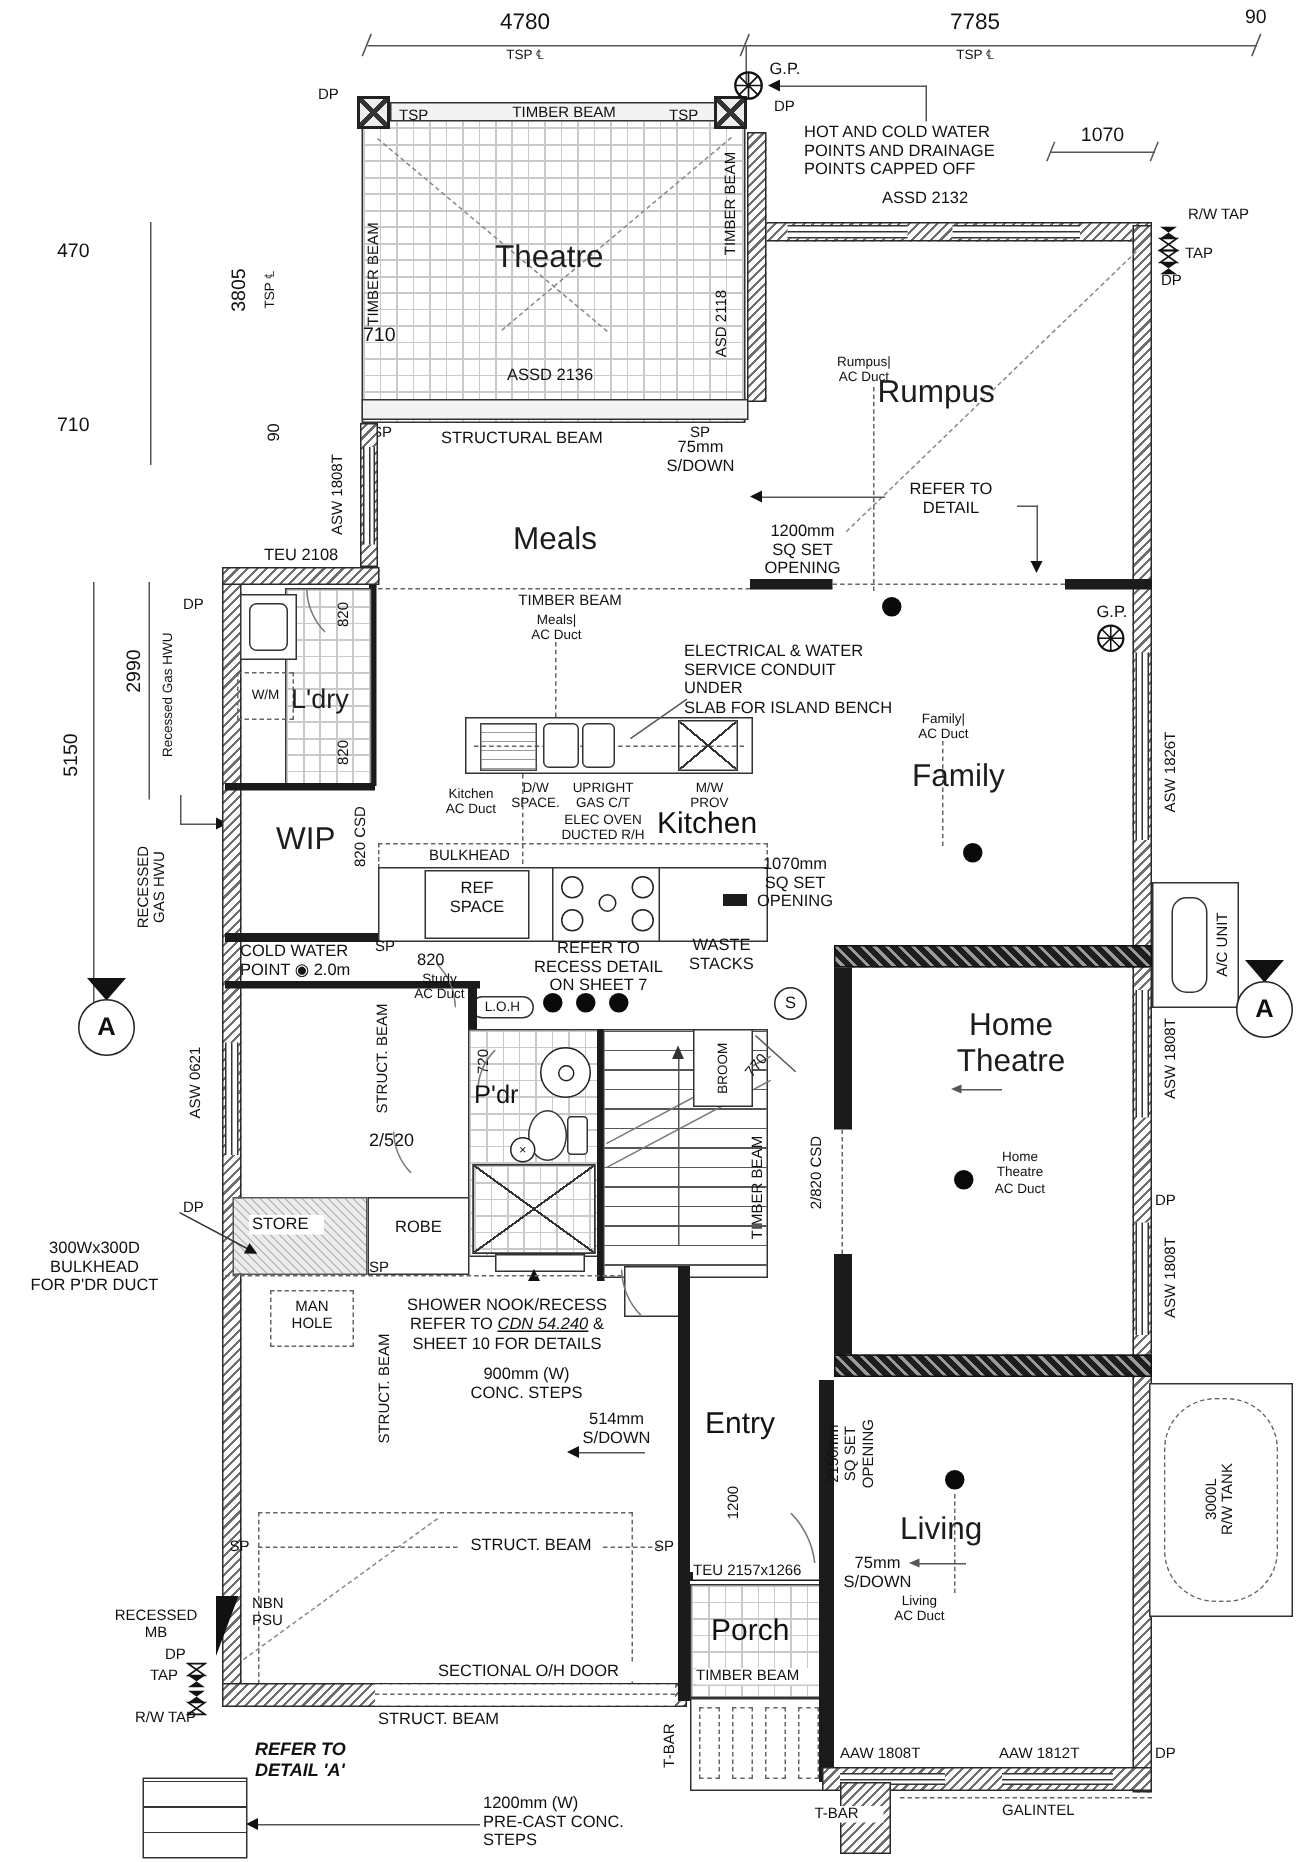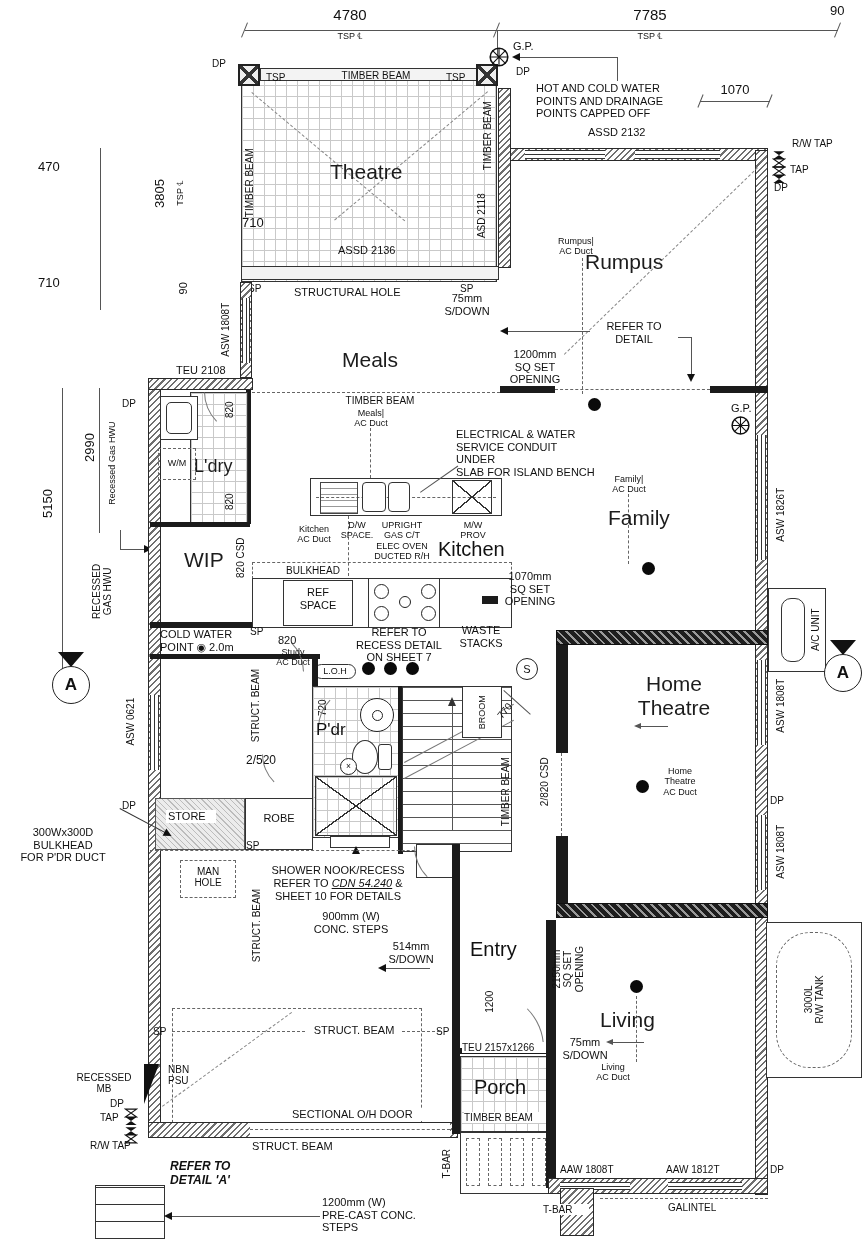--- a/index.html
+++ b/index.html
@@ -94,21 +94,21 @@
   <svg style="position:absolute;left:488px;top:46px" width="22" height="22" viewBox="0 0 20 20">
       <circle cx="10" cy="10" r="8" fill="none" stroke="#111" stroke-width="1.4"></circle>
       <path d="M10 2V18M2 10H18M4 4L16 16M16 4L4 16" stroke="#111" stroke-width="1" fill="none"></path>
     </svg>
   <div class="L f11" style="left:513px;top:40px;width:32px">G.P.</div>
   <div class="L room" style="left:330px;top:160px;width:110px">Theatre</div>
   <div class="L f13" style="left:242px;top:216px;width:40px">710</div>
   <div class="L f11" style="left:338px;top:244px;width:74px">ASSD 2136</div>
   <div class="beam" style="left:241px;top:266px;width:258px;height:14px"></div>
   <div class="L f10" style="left:248px;top:283px;width:22px">SP</div>
-  <div class="L f11" style="left:294px;top:286px;width:130px">STRUCTURAL HOLE</div>
+  <div class="L f11" style="left:294px;top:286px;width:130px">STRUCTURAL BEAM</div>
   <div class="L f10" style="left:460px;top:283px;width:22px">SP</div>
   <div class="L f11 ctr" style="left:438px;top:292px;width:58px">75mm
 S/DOWN</div>
 
   <div class="sline" style="left:520px;top:57px;width:98px;height:1px"></div>
   <div class="sline" style="left:617px;top:57px;width:1px;height:24px"></div>
   <div class="tri" style="left:512px;top:53px;border-top:4px solid transparent;border-bottom:4px solid transparent;border-right:8px solid #111"></div>
   <div class="L f11" style="left:536px;top:82px;width:160px">HOT AND COLD WATER
 POINTS AND DRAINAGE
 POINTS CAPPED OFF</div>

